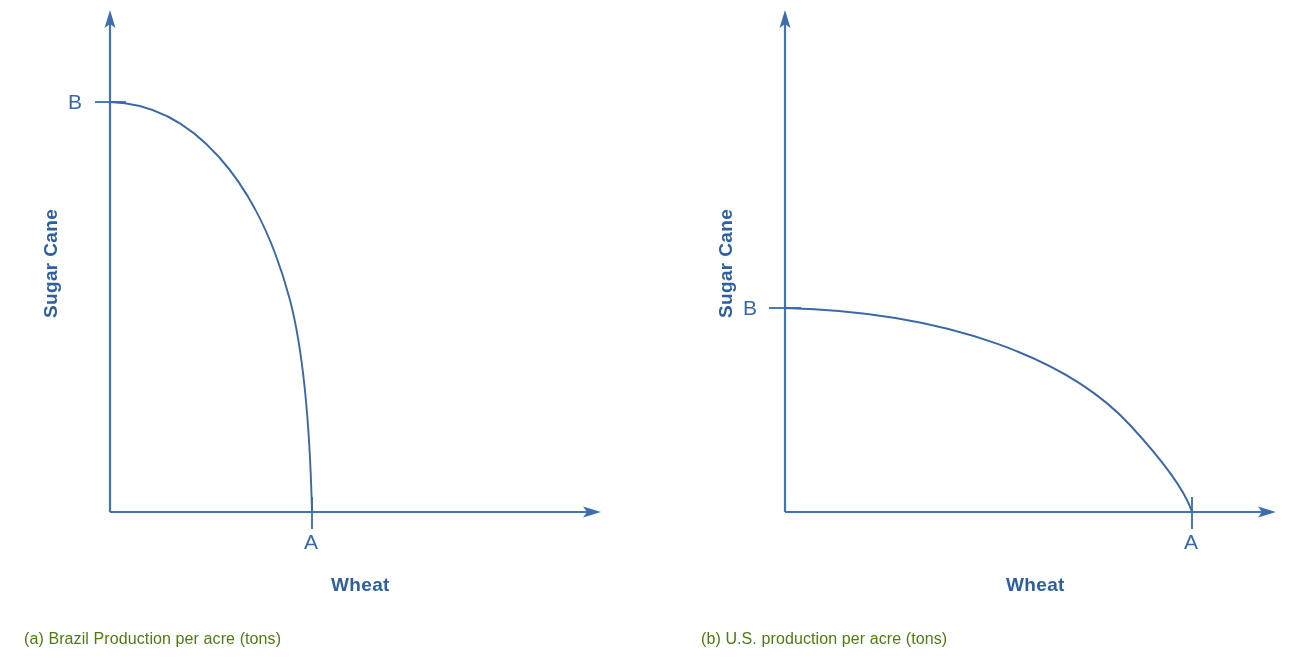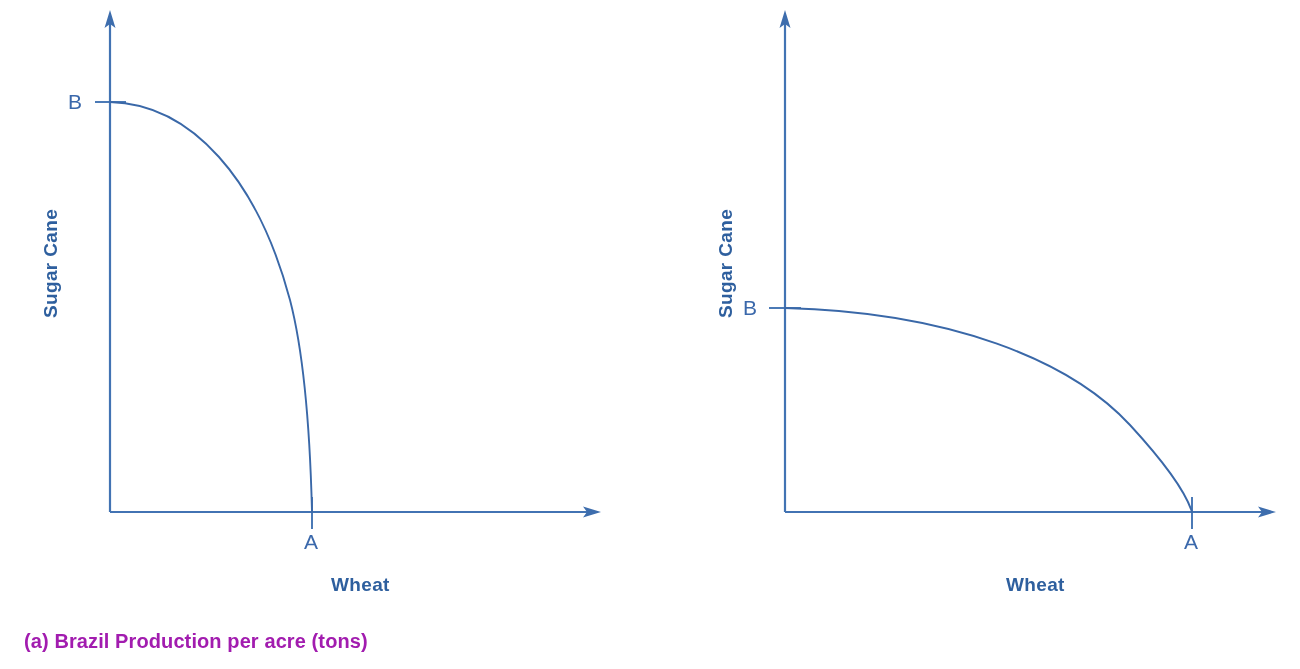--- a/index.html
+++ b/index.html
@@ -80,23 +80,23 @@
     letter-spacing: 0.35px;
     white-space: nowrap;
   }
   .axis-title.vertical {
     transform-origin: 0 0;
     transform: rotate(-90deg);
   }
 
   .caption {
     position: absolute;
-    color: #a21caf;
-    font-size: 20px;
-    font-weight: 700;
+    color: #4d7c0f;
+    font-size: 16px;
+    font-weight: 400;
     line-height: 1;
     letter-spacing: 0.1px;
     white-space: nowrap;
   }
 </style>
 </head>
 <body>
 
 <div class="figure-root">
 
@@ -142,15 +142,16 @@
 
       <path class="ppf-curve" d="M 135,308 C 300,312 420,360 480,425 C 515,463 535,490 542,512"></path>
     </svg>
 
     <div class="point-label" style="left:93px; top:297px;">B</div>
     <div class="point-label" style="left:534px; top:531px;">A</div>
 
     <div class="axis-title vertical" style="left:66px; top:318px;">Sugar Cane</div>
     <div class="axis-title" style="left:356px; top:575px;">Wheat</div>
 
+    <div class="caption" style="left:51px; top:631px;">(b) U.S. production per acre (tons)</div>
   </div>
 
 </div>
 
 </body></html>

